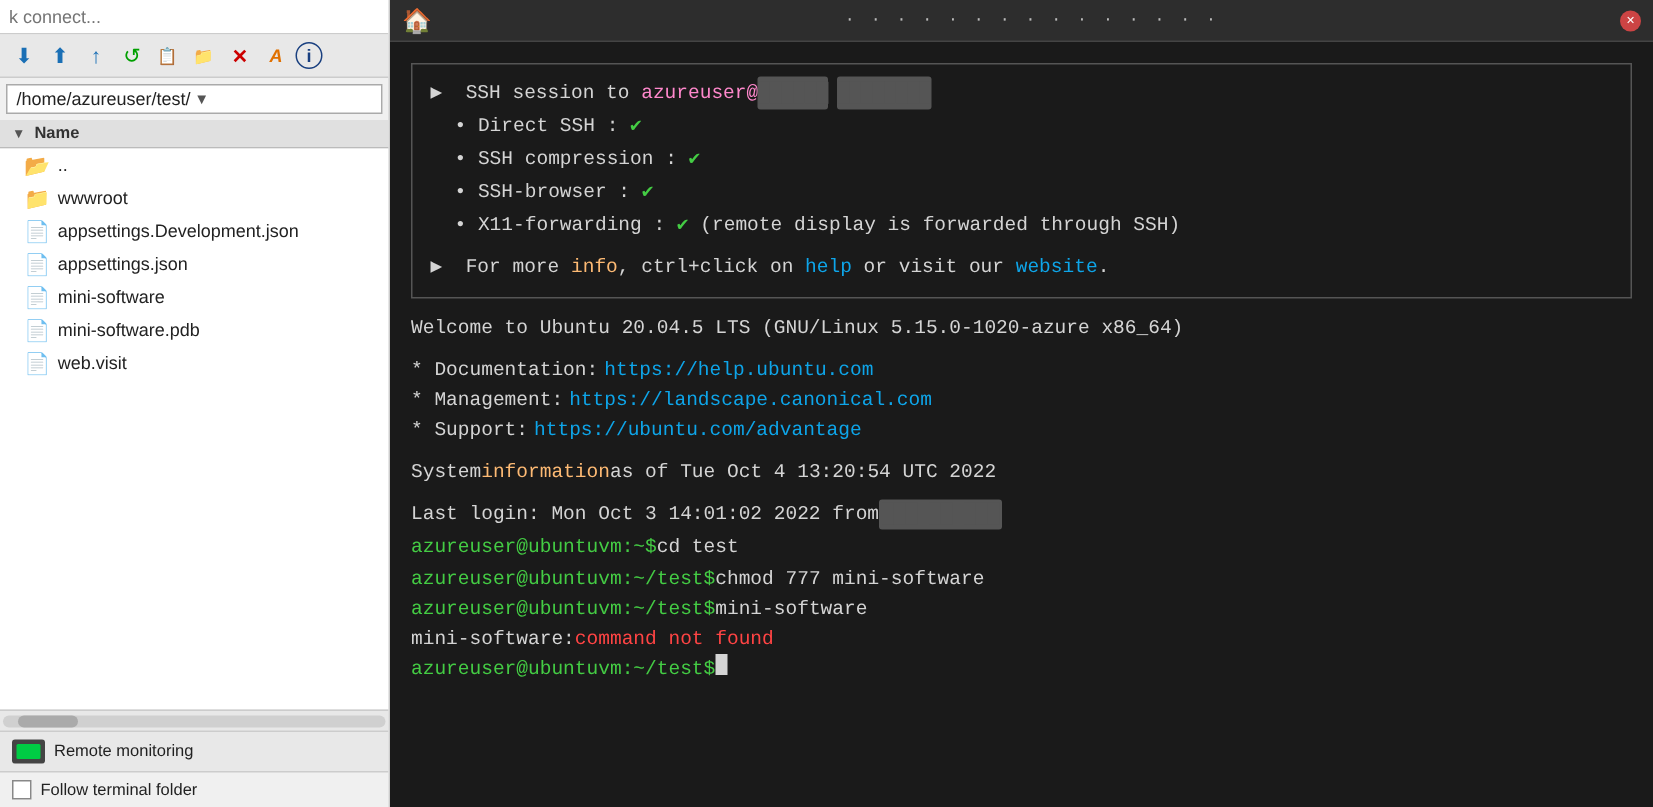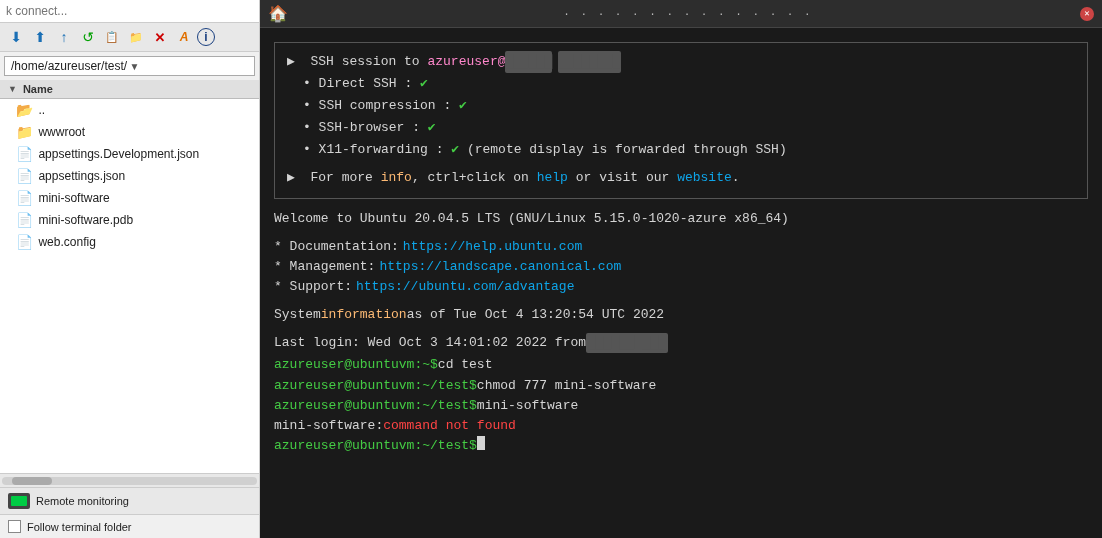--- a/index.html
+++ b/index.html
@@ -272,21 +272,21 @@
       <span>mini-software</span>
     </div>
 
     <div class="file-item">
       <span class="icon" style="color:#6080a0;">📄</span>
       <span>mini-software.pdb</span>
     </div>
 
     <div class="file-item">
       <span class="icon" style="color:#6080a0;">📄</span>
-      <span>web.config</span>
+      <span>web.visit</span>
     </div>
   </div>
 
   <div id="scrollbar-area">
     <div class="scroll-track">
       <div class="scroll-thumb"></div>
     </div>
   </div>
 
   <div id="bottom-bar">
@@ -378,21 +378,21 @@
       <span style="margin-left:4px;" class="c-link">https://ubuntu.com/advantage</span>
     </div>
 
     <div class="term-line" style="margin-top:8px; margin-bottom:8px;">
       <span class="c-white">  System </span>
       <span class="c-cyan">information</span>
       <span class="c-white"> as of Tue Oct  4 13:20:54 UTC 2022</span>
     </div>
 
     <div class="term-line" style="margin-bottom:2px;">
-      <span class="c-white">Last login: Wed Oct  3 14:01:02 2022 from </span>
+      <span class="c-white">Last login: Mon Oct  3 14:01:02 2022 from </span>
       <span class="c-white" style="background:#555; color:#555; border-radius:2px; padding: 0 2px;">███ ██ ███</span>
     </div>
 
     <div class="term-line">
       <span class="c-green">azureuser@ubuntuvm:~$ </span>
       <span class="c-white">cd test</span>
     </div>
 
     <div class="term-line">
       <span class="c-green">azureuser@ubuntuvm:~/test$ </span>

